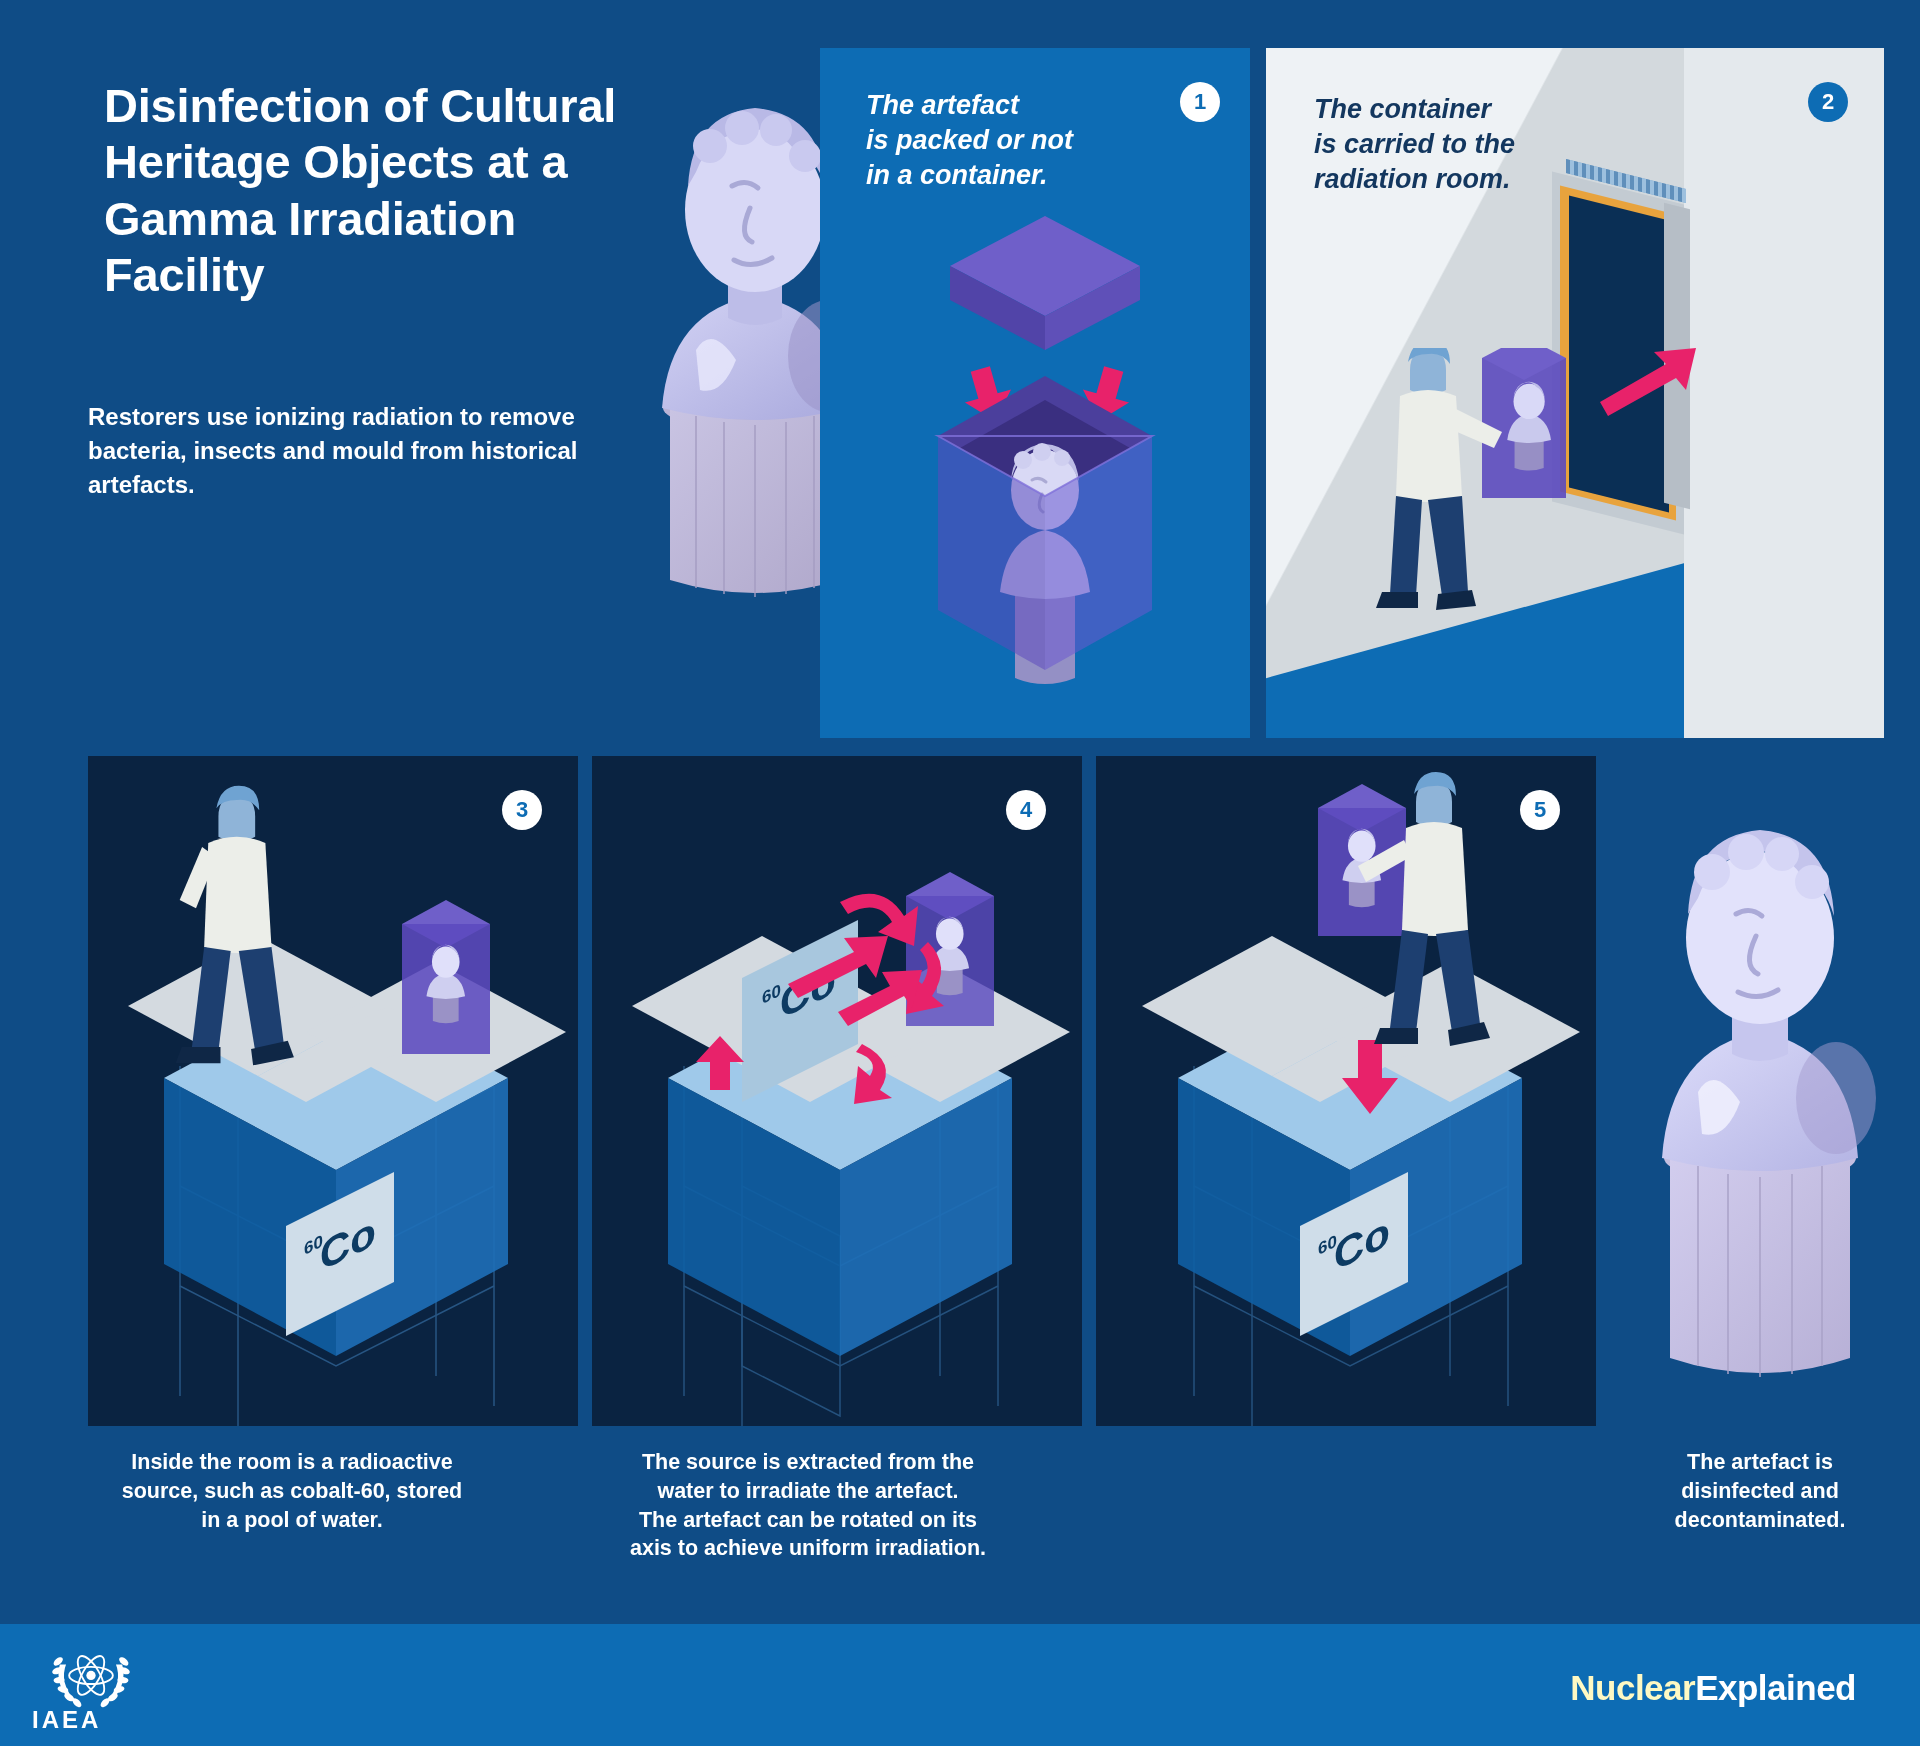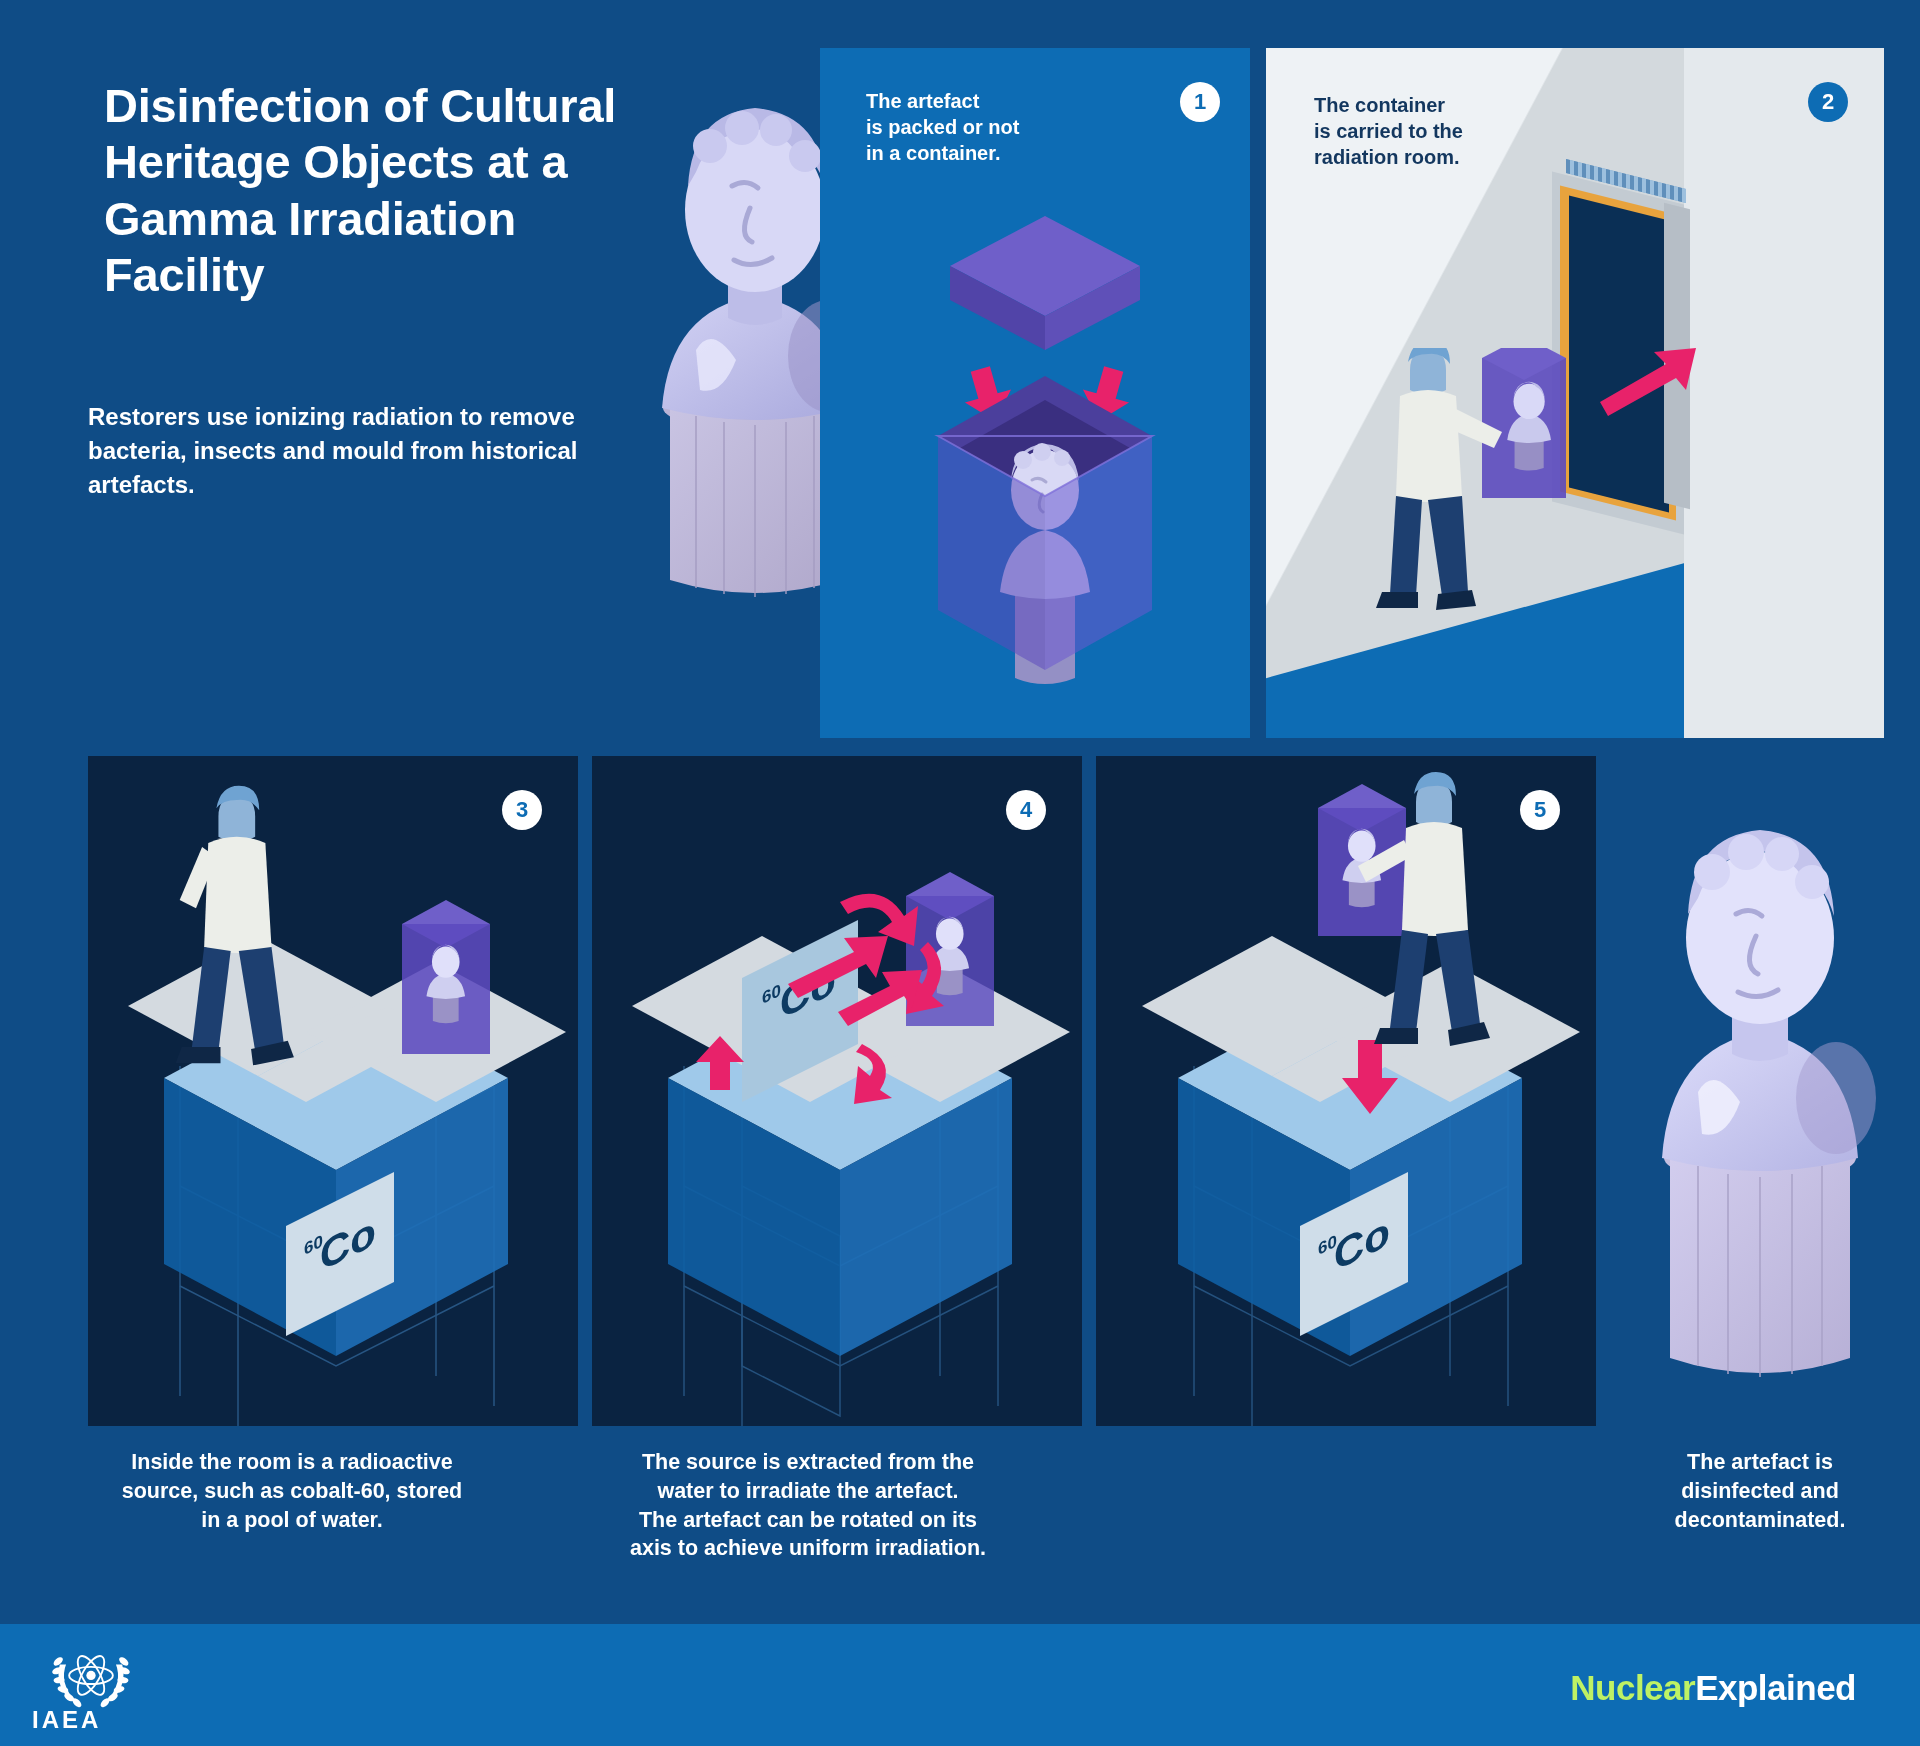--- a/index.html
+++ b/index.html
@@ -26,22 +26,22 @@
 
   
   .panel{position:absolute;overflow:hidden;}
   .badge{
     position:absolute;width:40px;height:40px;border-radius:50%;
     background:#ffffff;color:#0d6cb4;font-size:22px;font-weight:bold;
     display:flex;align-items:center;justify-content:center;
     z-index:40;
   }
   .ptext{
-    position:absolute;font-size:20px;line-height:1.30;font-weight:bold;
-    z-index:35;white-space:pre-line;
+    position:absolute;font-size:27px;line-height:1.30;font-weight:bold;
+    z-index:35;white-space:pre-line;font-style:italic;
   }
   .ptext.light{color:#ffffff;}
   .ptext.dark{color:#13375f;}
 
   
   #panel1{left:820px;top:48px;width:430px;height:690px;background:#0d6cb4;}
 
   
   #panel2{left:1266px;top:48px;width:618px;height:690px;background:#14b8a6;}
   .p2-wallLight{
@@ -105,21 +105,21 @@
   }
   .iaea{position:absolute;left:32px;top:14px;width:118px;height:98px;color:#fff;}
   .iaea .word{
     position:absolute;left:0;bottom:2px;width:118px;text-align:left;
     font-size:24px;font-weight:bold;letter-spacing:3px;color:#ffffff;
   }
   .nexp{
     position:absolute;right:64px;top:44px;
     font-size:35px;font-weight:bold;letter-spacing:-0.5px;
   }
-  .nexp .n{color:#bef264;}
+  .nexp .n{color:#fef9c3;}
   .nexp .e{color:#ffffff;}
 
   
   .bust{position:absolute;}
 </style>
 </head>
 <body>
 
 <div class="root">
 

